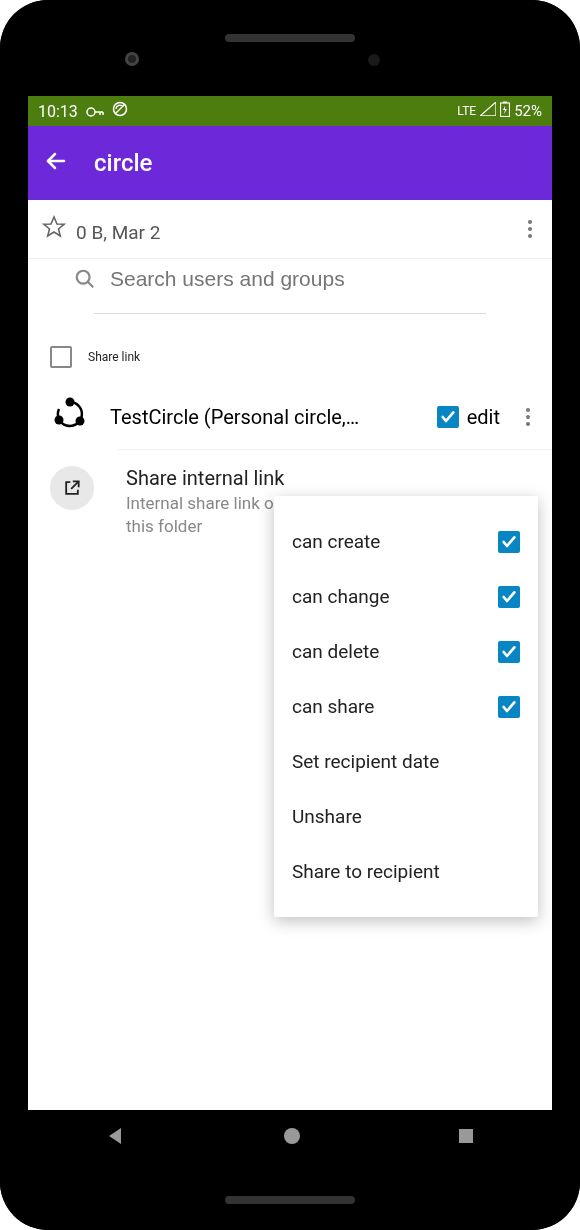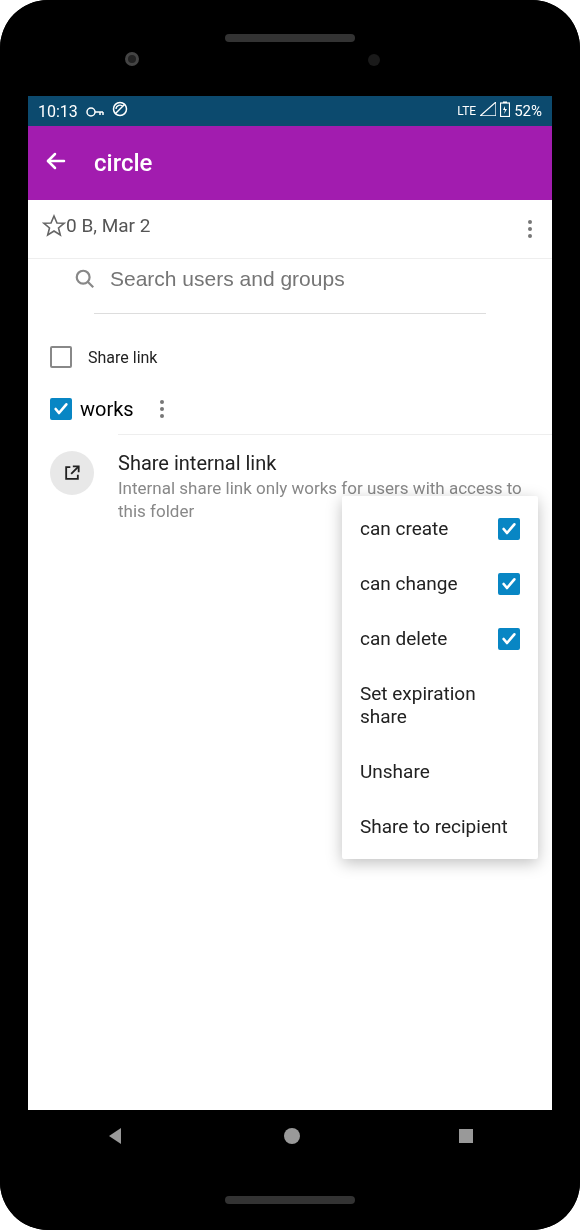--- a/index.html
+++ b/index.html
@@ -18,73 +18,73 @@
   .sidebtn { position: absolute; background: #000; width: 6px; right: -3px; border-radius: 2px; }
   .sidebtn.a { top: 420px; height: 48px; }
   .sidebtn.b { top: 480px; height: 90px; }
 
   .screen {
     position: absolute; left: 28px; top: 96px; right: 28px; bottom: 64px;
     background: #fff; overflow: hidden;
   }
 
   .status-bar {
-    height: 30px; background: #0c4a6e; color: #fff; display: flex;
+    height: 30px; background: #4d7c0f; color: #fff; display: flex;
     align-items: center; justify-content: space-between; padding: 0 10px;
     font-size: 16px;
   }
   .status-left, .status-right { display: flex; align-items: center; gap: 8px; }
   .status-right { font-size: 15px; gap: 4px; }
 
   .app-bar {
-    height: 74px; background: #a21caf; color: #fff; display: flex;
+    height: 74px; background: #6d28d9; color: #fff; display: flex;
     align-items: center; gap: 26px; padding: 0 16px;
   }
   .app-bar .title { font-size: 24px; font-weight: 500; }
 
   .file-info {
-    display: flex; align-items: flex-start; padding: 14px 14px; 
+    display: flex; align-items: flex-end; padding: 14px 14px; gap: 10px;
     color: #555; font-size: 19px; border-bottom: 1px solid #eee;
   }
   .file-info .spacer { flex: 1; }
   .dots-v { display: flex; flex-direction: column; gap: 3px; padding: 6px; }
   .dots-v span { width: 4px; height: 4px; background: #777; border-radius: 50%; }
 
   .tabs { display: flex; height: 60px; }
   .tab { flex: 1; display: flex; align-items: center; justify-content: center; font-size: 20px; font-weight: 600; color: #111; position: relative; }
   .tab.active::after { content: ""; position: absolute; bottom: 0; left: 0; right: 0; height: 3px; background: #0886C4; }
 
   .search-row {
     display: flex; align-items: center; gap: 14px; padding: 8px 26px 18px 26px;
     color: #888; font-size: 21px; margin-left: 20px;
   }
   .search-input { border: none; outline: none; font-size: 21px; color: #888; flex: 1; background: transparent; padding-bottom: 4px; }
   .search-underline { margin: 0 66px 0 66px; height: 1px; background: #ddd; }
 
-  .row { display: flex; align-items: center; padding: 16px 22px; gap: 16px; font-size: 16px; color: #222; }
+  .row { display: flex; align-items: center; padding: 16px 22px; gap: 16px; font-size: 12px; color: #222; }
   .checkbox { width: 22px; height: 22px; border: 2px solid #888; border-radius: 2px; display: flex; align-items: center; justify-content: center; background: #fff; }
   .checkbox.checked { background: #0886C4; border-color: #0886C4; }
   .checkbox.checked svg { display: block; }
   .checkbox svg { display: none; }
 
   .share-entry { display: flex; align-items: center; padding: 10px 16px 10px 22px; gap: 20px; font-size: 20px; }
   .share-entry .entry-main { flex: 1; display: flex; align-items: center; gap: 20px; overflow: hidden; }
   .entry-name { white-space: nowrap; overflow: hidden; text-overflow: ellipsis; flex: 1; }
   .edit-block { display: flex; align-items: center; gap: 8px; }
   .share-divider { margin-left: 90px; height: 1px; background: #eee; }
 
-  .internal-row { display: flex; align-items: flex-start; padding: 16px 22px; gap: 24px; }
+  .internal-row { display: flex; align-items: flex-start; padding: 16px 22px; gap: 32px; }
   .internal-icon { width: 44px; height: 44px; border-radius: 50%; background: #e8e8e8; display: flex; align-items: center; justify-content: center; flex-shrink: 0; }
   .internal-text .title { font-size: 20px; color: #222; }
   .internal-text .sub { font-size: 17px; color: #888; margin-top: 2px; line-height: 1.35; }
 
   .popup {
-    position: absolute; right: 14px; top: 400px; width: 196px;
+    position: absolute; right: 14px; top: 400px; width: 264px;
     background: #fff; box-shadow: 0 4px 16px rgba(0,0,0,0.25);
-    border-radius: 2px; padding: 5px 0; z-index: 10;
+    border-radius: 2px; padding: 18px 0; z-index: 10;
   }
   .popup-item { display: flex; align-items: center; justify-content: space-between; padding: 16px 18px; font-size: 19px; color: #222; }
 
   .nav-bar {
     position: absolute; left: 0; right: 0; bottom: 0; height: 56px;
     background: #000; display: flex; align-items: center; justify-content: space-around;
   }
   .nav-bar svg { fill: #999; }
 </style>
 </head>
@@ -175,27 +175,38 @@
     <div class="search-underline"></div>
 
     <div class="row" style="margin-top:16px;">
       <span class="checkbox">
         
       </span>
       <span>Share link</span>
     </div>
 
     <div class="share-entry">
+      <div class="entry-main">
+        <span>
+          <svg width="40" height="40" viewBox="0 0 40 40">
+              <path d="M20 8 A12 12 0 1 1 9 15" fill="none" stroke="#000" stroke-width="2.5"></path>
+              <circle cx="20" cy="8" r="4.5" fill="#000"></circle>
+              <circle cx="30" cy="27" r="4.5" fill="#000"></circle>
+              <circle cx="9" cy="26" r="4.5" fill="#000"></circle>
+            </svg>
+        </span>
+        <span class="entry-name">TestCircle (Personal circle,…</span>
+      </div>
       <div class="edit-block">
         <span class="checkbox checked">
           <svg width="16" height="16" viewBox="0 0 24 24" fill="none" stroke="#fff" stroke-width="4" stroke-linecap="round" stroke-linejoin="round">
               <polyline points="4 12 9 18 20 5"></polyline>
             </svg>
         </span>
-        <span>works</span>
+        <span>edit</span>
       </div>
       <span class="dots-v">
           <span></span>
           <span></span>
           <span></span>
         </span>
     </div>
     <div class="share-divider"></div>
 
     <div class="internal-row">
@@ -231,21 +242,29 @@
       </div>
       <div class="popup-item">
         <span>can delete</span>
         <span class="checkbox checked">
             <svg width="16" height="16" viewBox="0 0 24 24" fill="none" stroke="#fff" stroke-width="4" stroke-linecap="round" stroke-linejoin="round">
               <polyline points="4 12 9 18 20 5"></polyline>
             </svg>
           </span>
       </div>
       <div class="popup-item">
-        <span>Set expiration share</span>
+        <span>can share</span>
+        <span class="checkbox checked">
+            <svg width="16" height="16" viewBox="0 0 24 24" fill="none" stroke="#fff" stroke-width="4" stroke-linecap="round" stroke-linejoin="round">
+              <polyline points="4 12 9 18 20 5"></polyline>
+            </svg>
+          </span>
+      </div>
+      <div class="popup-item">
+        <span>Set recipient date</span>
       </div>
       <div class="popup-item">
         <span>Unshare</span>
       </div>
       <div class="popup-item">
         <span>Share to recipient</span>
       </div>
     </div>
 
     <div class="nav-bar">

